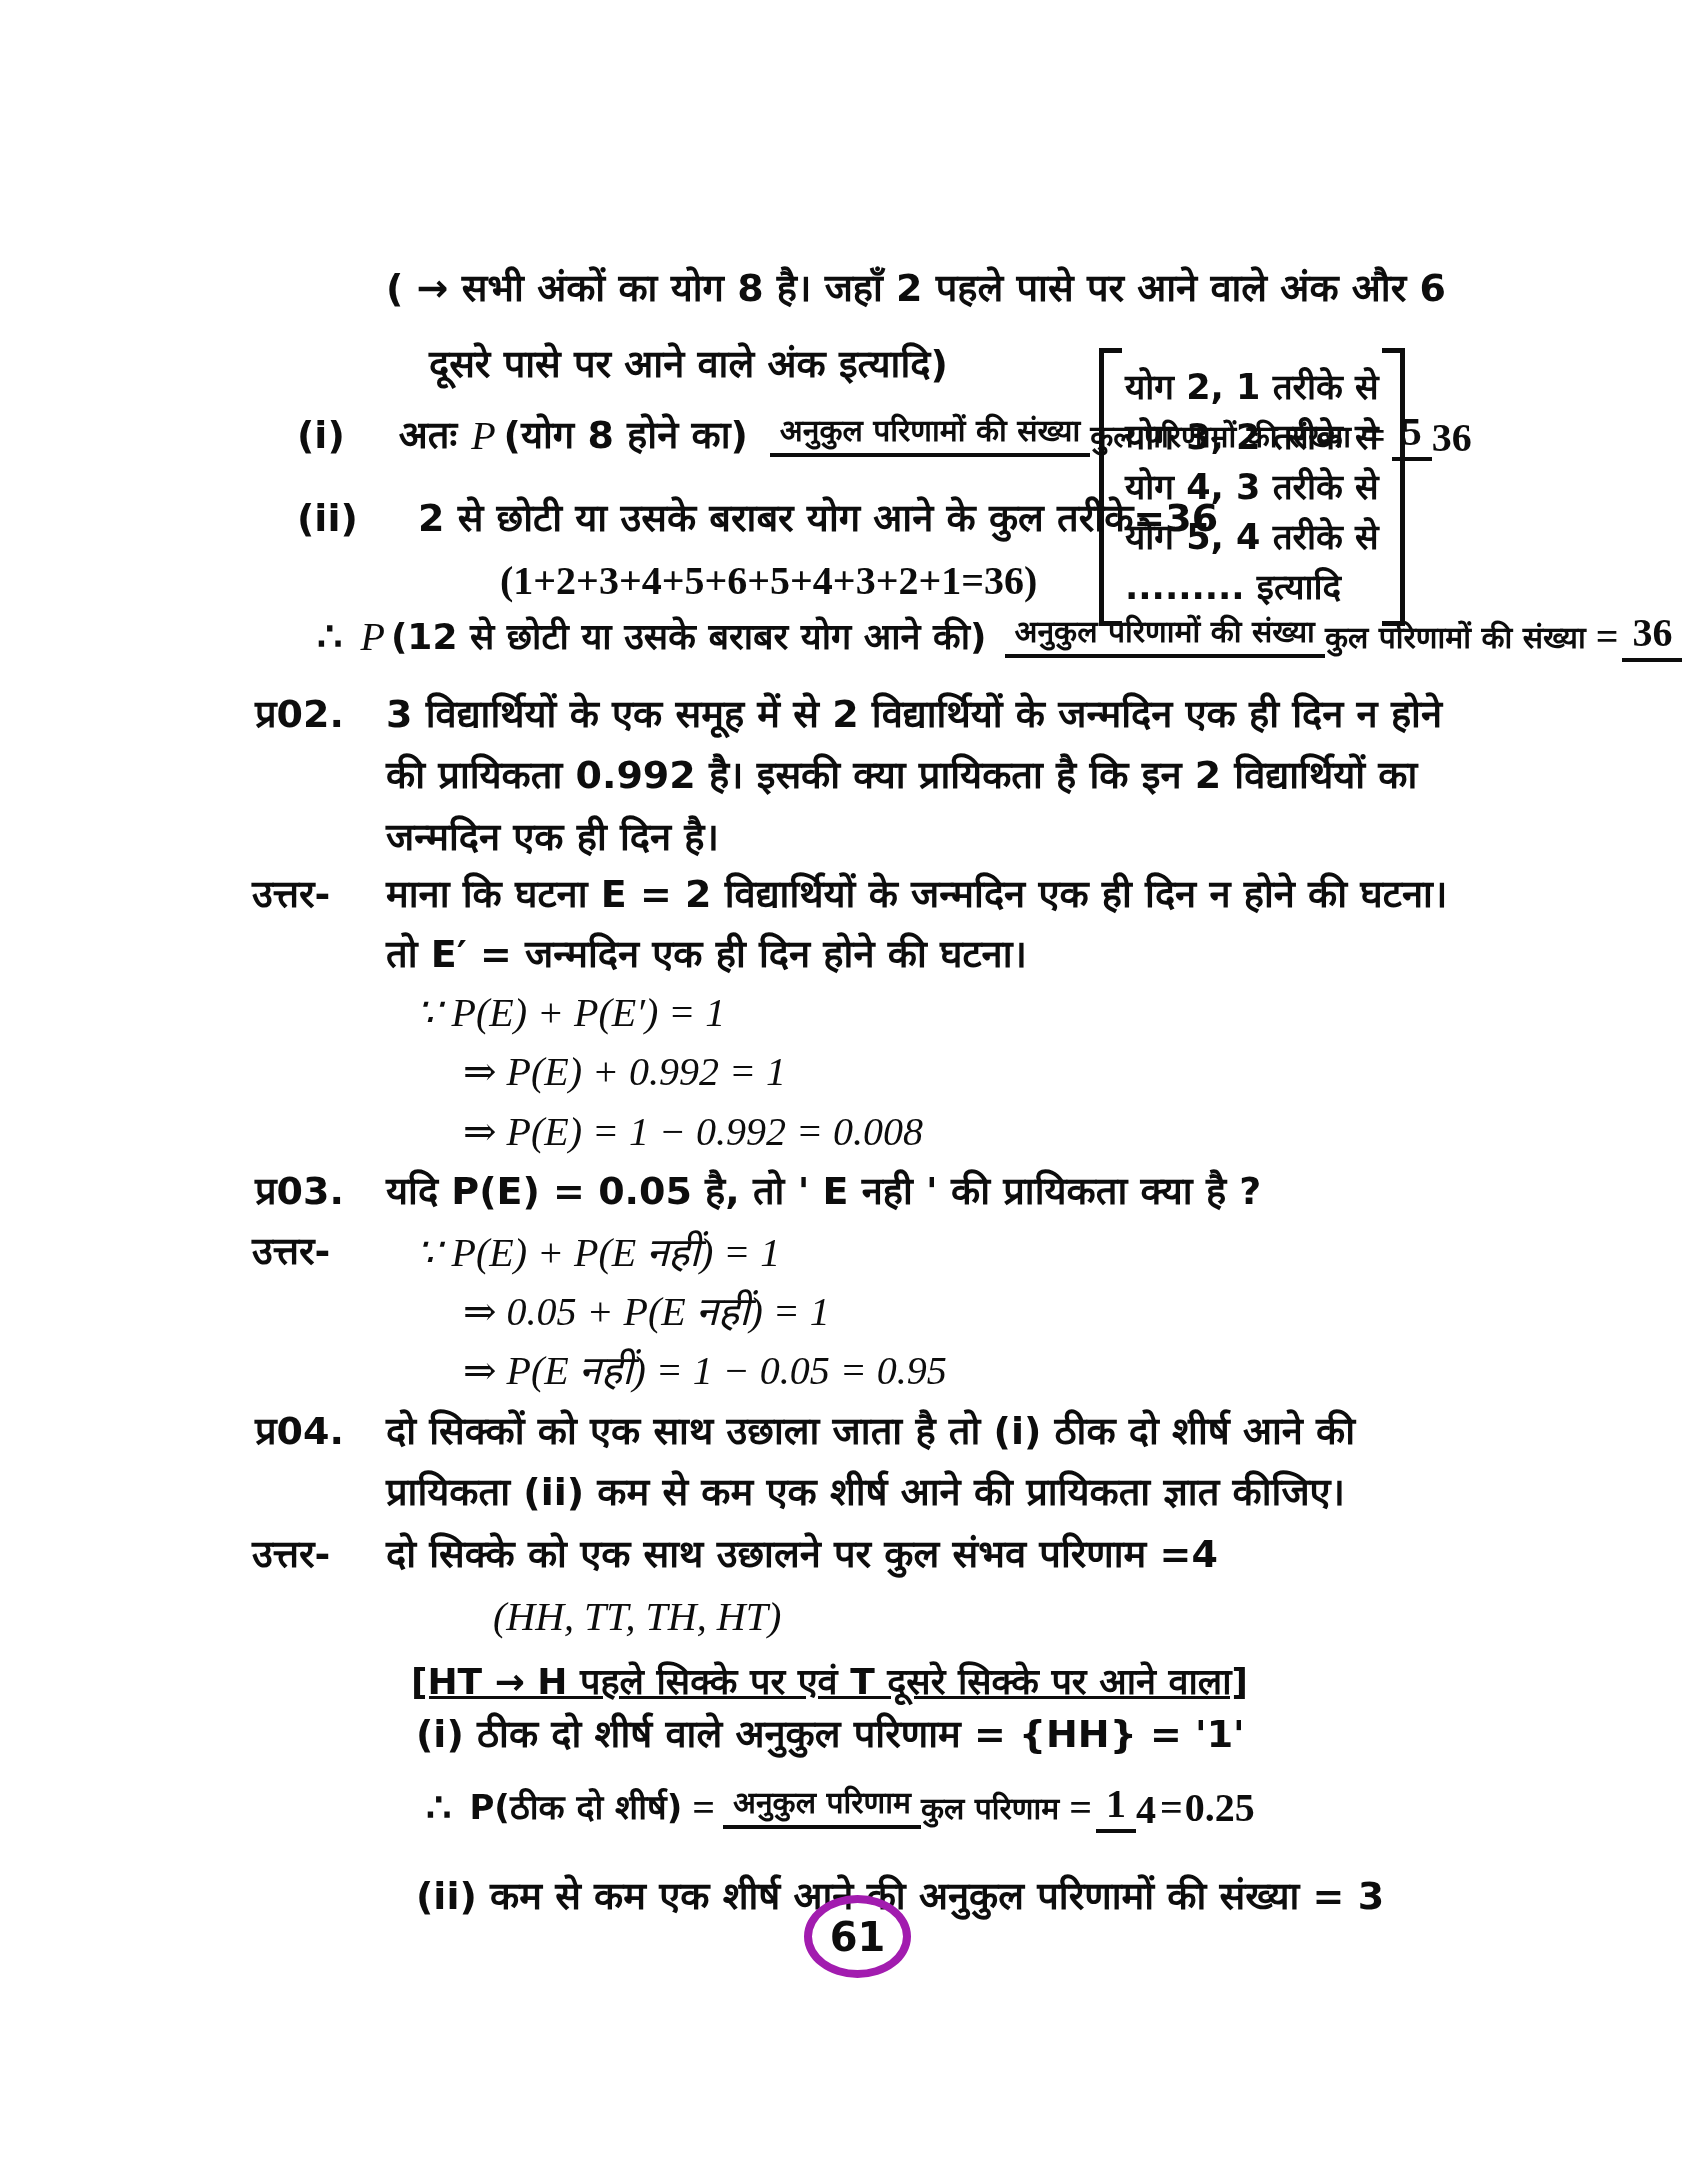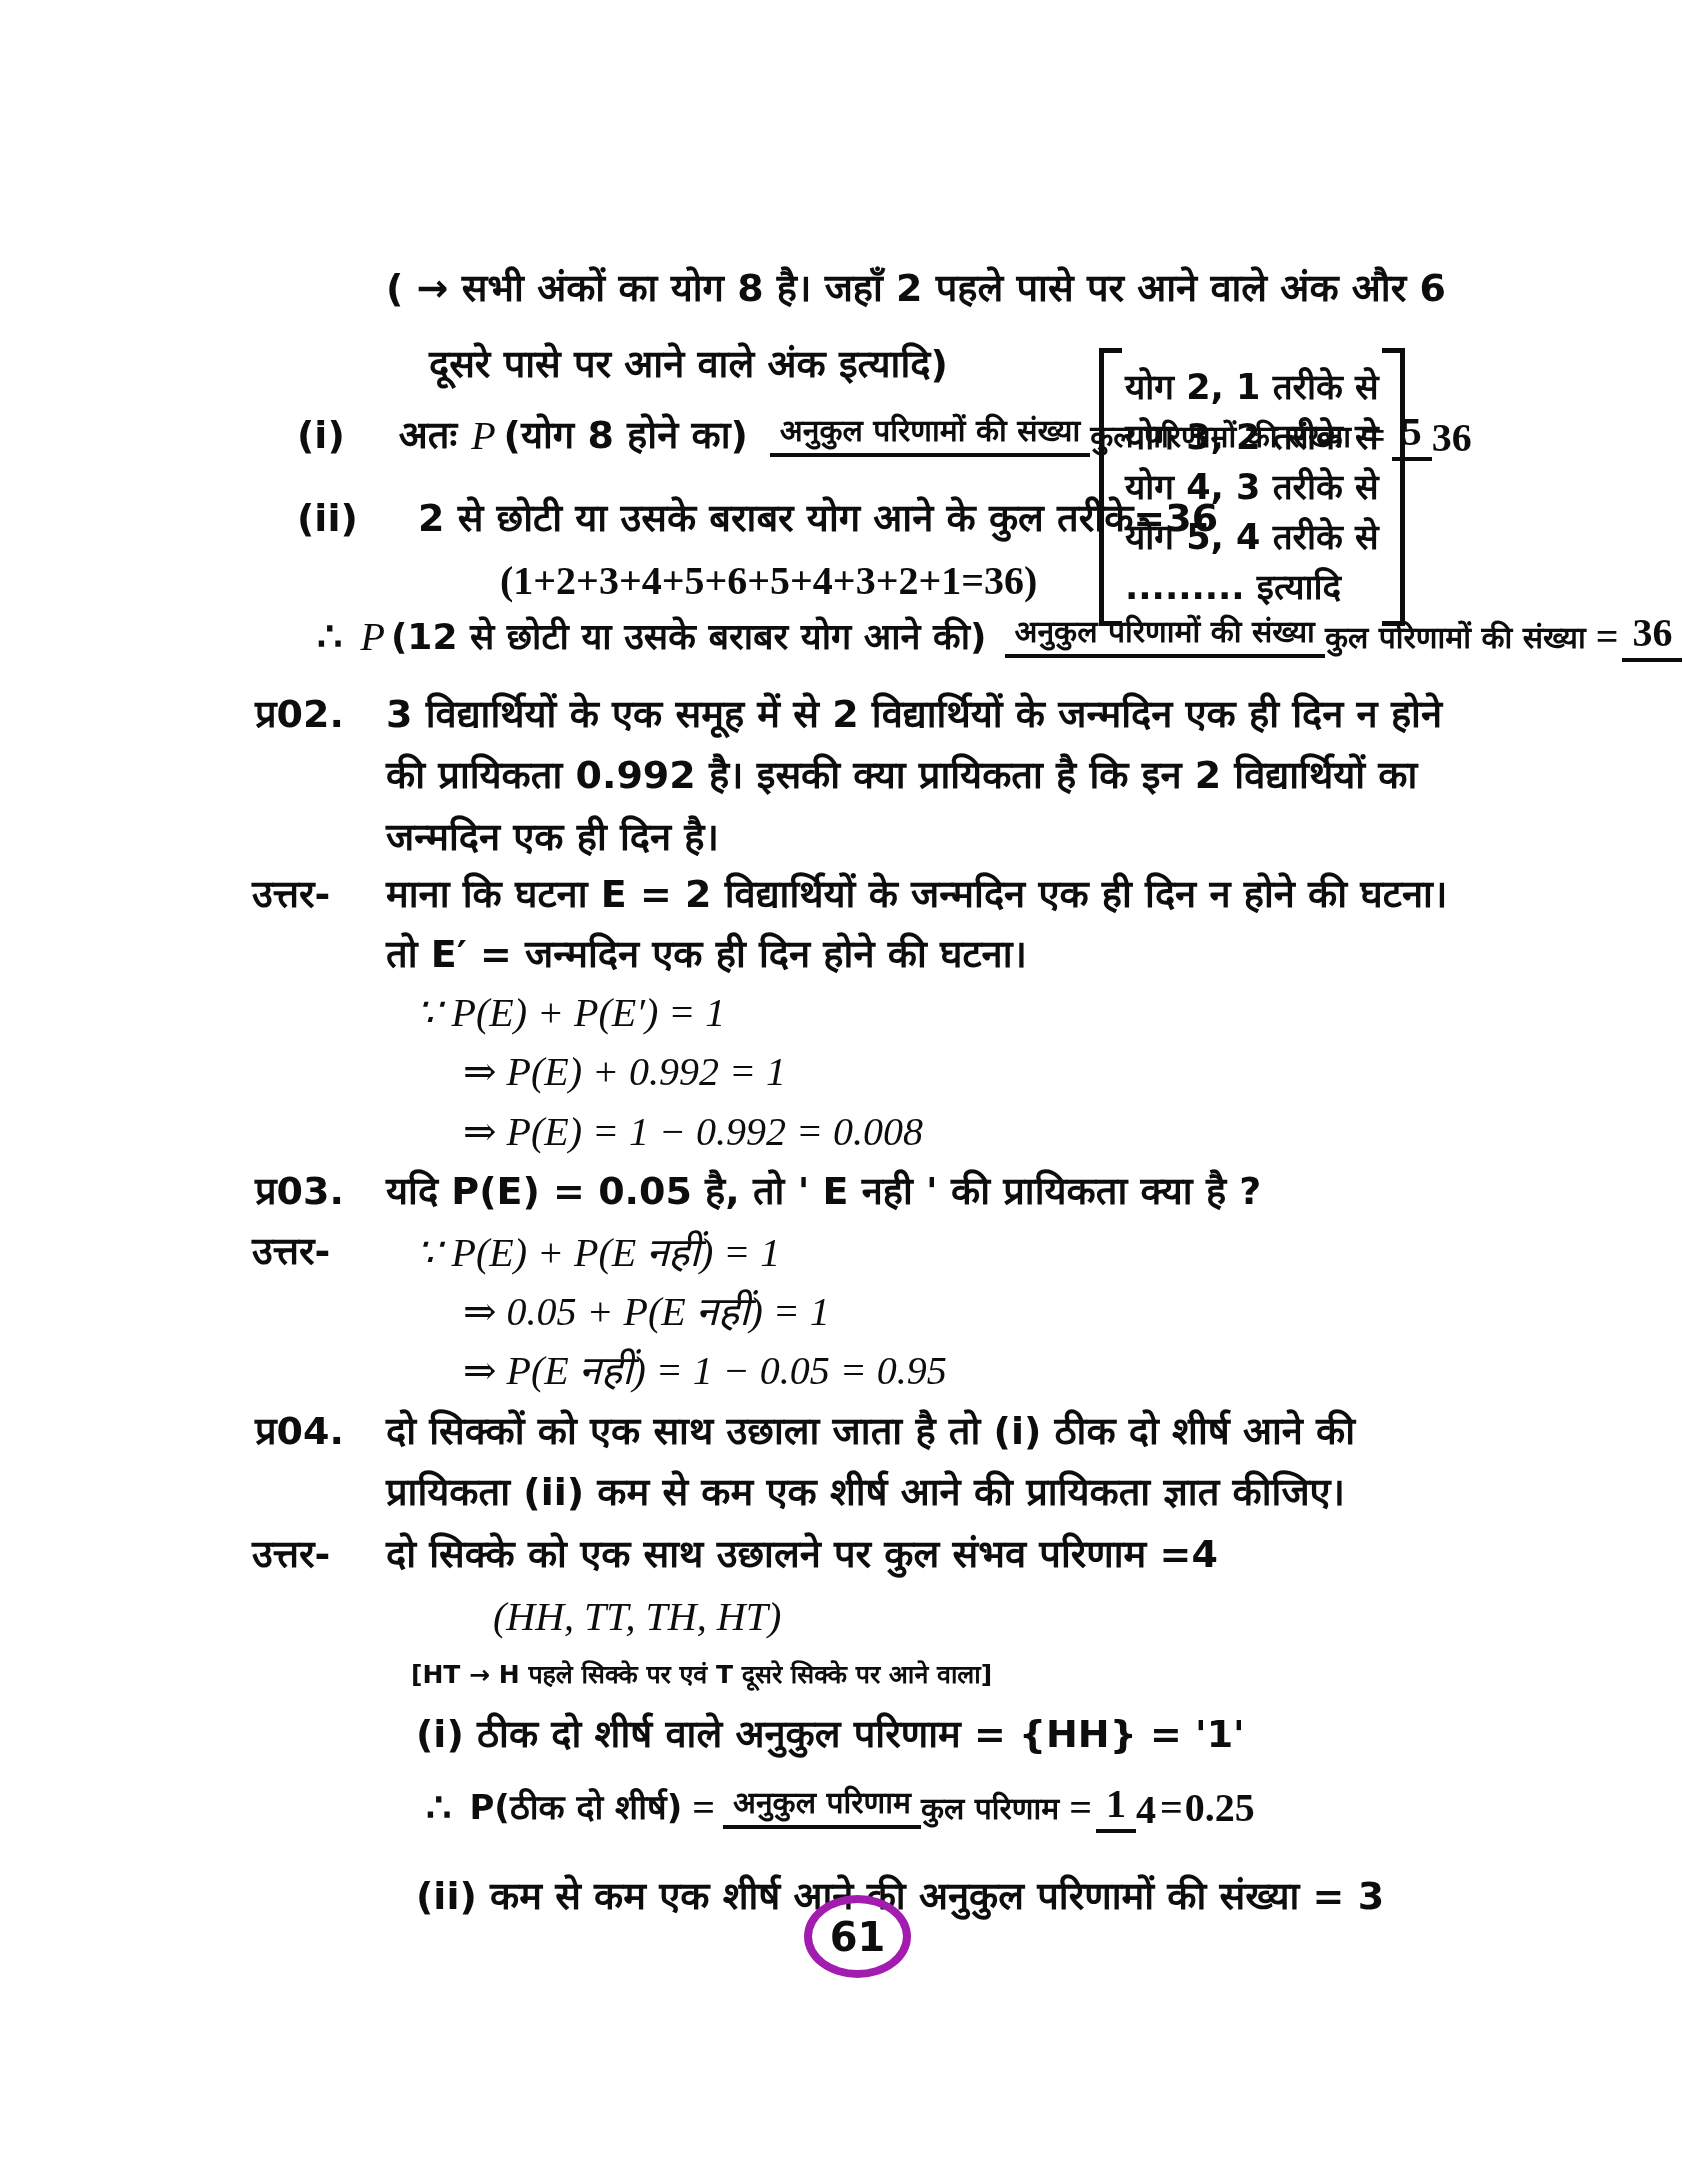--- a/index.html
+++ b/index.html
@@ -3,21 +3,21 @@
 <meta charset="utf-8">
 <style>
   html,body { margin:0; padding:0; background:#e8e8e8; }
   .page {
     position:relative; width:1683px; height:2178px; margin:0 auto;
     background:#ffffff; color:#0d0d0d; overflow:hidden;
     font-family:"DejaVu Sans", sans-serif;
   }
   .row { position:absolute; white-space:nowrap; line-height:1.25; }
   .hi  { font-weight:700; font-size:38px; }
-  .hi-sm { font-weight:700; font-size:25px; }
+  .hi-sm { font-weight:700; font-size:36px;text-decoration:underline; }
   .math {
     font-family:"Liberation Serif","DejaVu Serif",serif;
     font-style:italic; font-weight:500; font-size:40px;
   }
   .math-up {
     font-family:"Liberation Serif","DejaVu Serif",serif;
     font-style:normal; font-weight:600; font-size:40px;
   }
   .frac { display:inline-flex; flex-direction:row; align-items:center; vertical-align:middle; }
   .frac .num { border-bottom:4px solid #0d0d0d; padding:0 10px 4px; }

